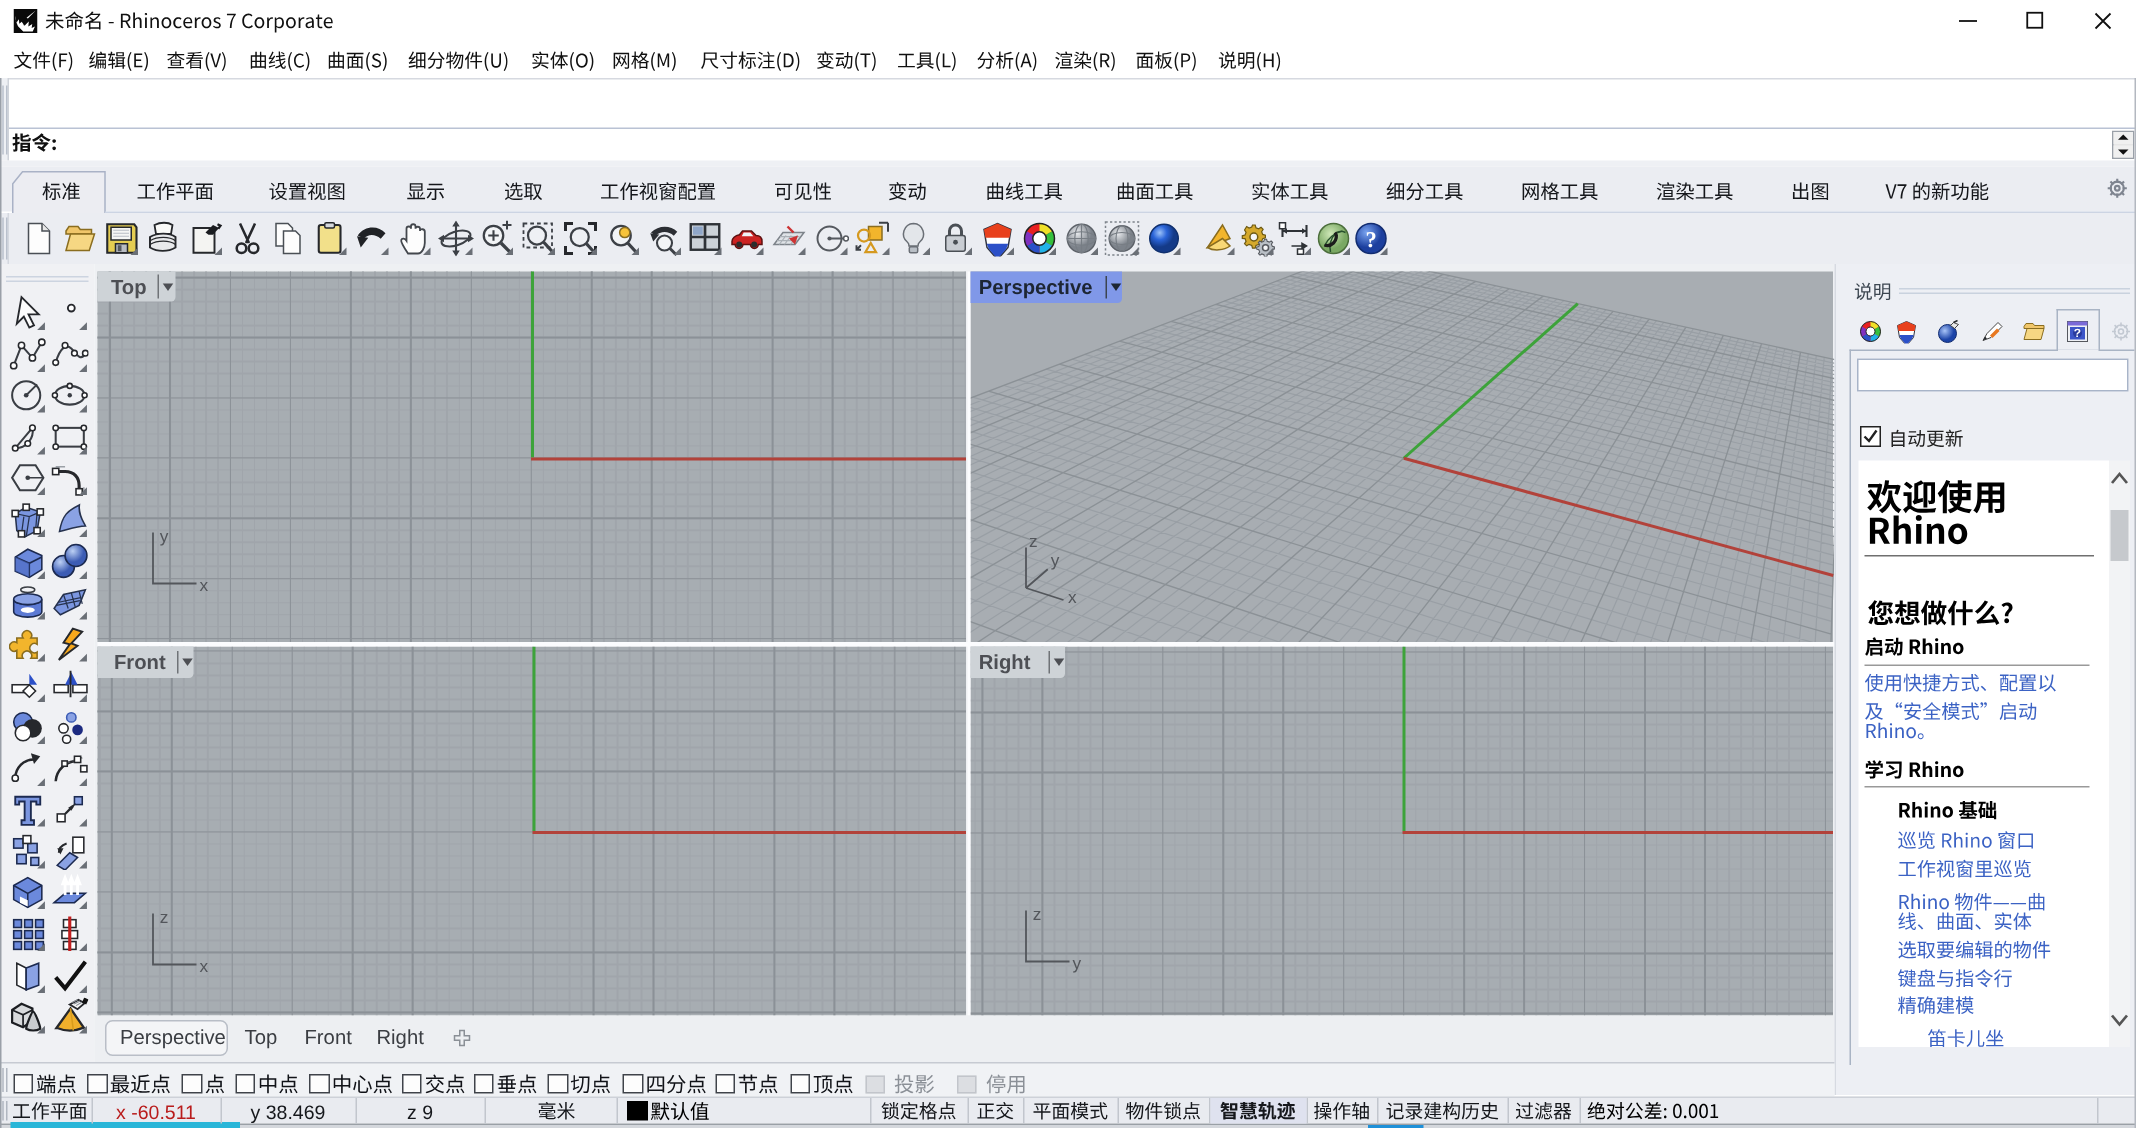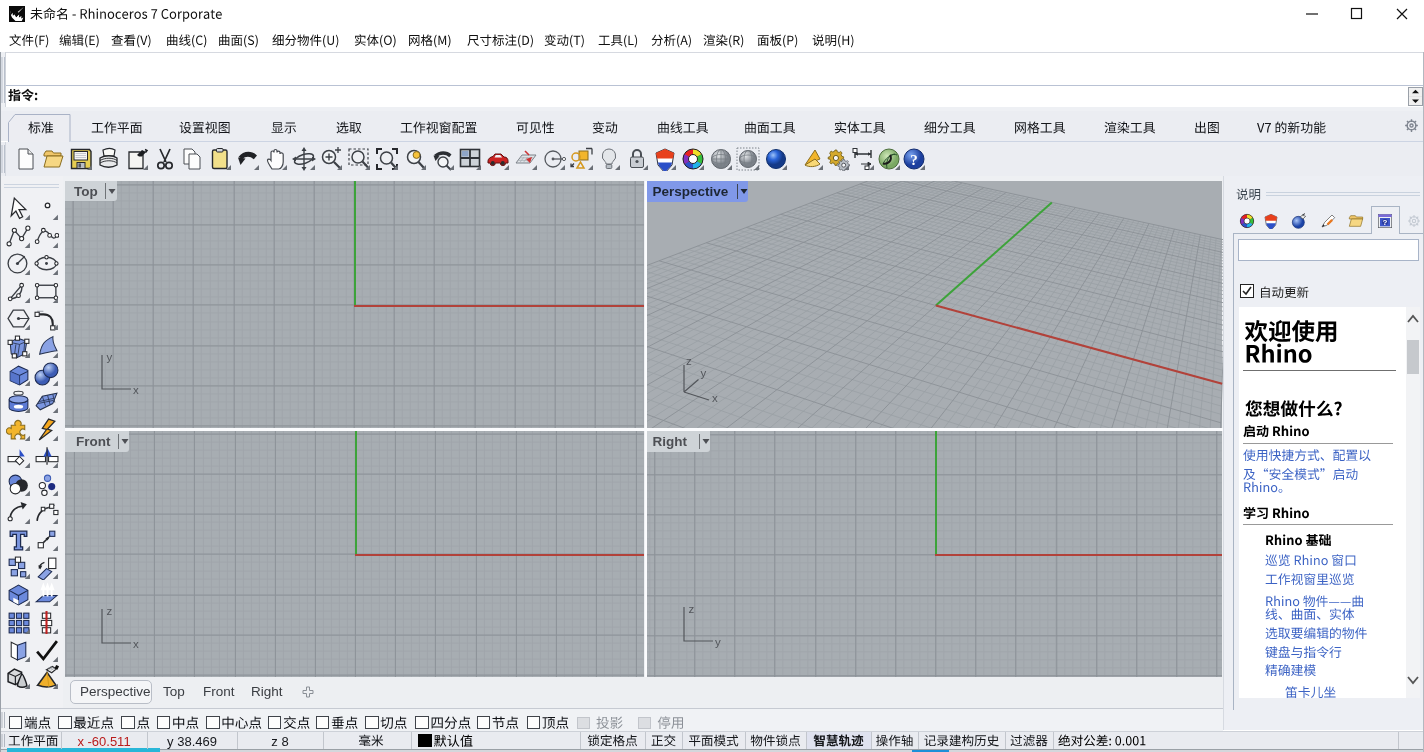--- a/index.html
+++ b/index.html
@@ -184,21 +184,21 @@
 <div class="abs" style="left:638.3px;top:716.5px;width:12.5px;height:12.5px;background:#dcdee2;border:1px solid #c2c5cb"></div>
 <svg class="abs" style="left:0;top:0" width="8" height="752">
     <path d="M2 57v46M4.5 57v46" stroke="#b9c0cc" stroke-width="1"></path>
     <path d="M2 145v28M4.5 145v28" stroke="#b9c0cc" stroke-width="1"></path>
     <path d="M2 712v16M4.5 712v16" stroke="#b0b6c0" stroke-width="1"></path>
     <path d="M2 734v13M4.5 734v13" stroke="#b0b6c0" stroke-width="1"></path>
   </svg>
 <div class="abs" style="left:418px;top:733.5px;width:13.5px;height:13.5px;background:#000"></div>
 <div class="abs" style="left:61px;top:734px;width:86px;text-align:center;font-size:13px;color:#b91c1c">x -60.511</div>
 <div class="abs" style="left:147px;top:734px;width:90px;text-align:center;font-size:13px;color:#16181c">y 38.469</div>
-<div class="abs" style="left:237px;top:734px;width:86px;text-align:center;font-size:13px;color:#16181c">z 8</div>
+<div class="abs" style="left:237px;top:734px;width:86px;text-align:center;font-size:13px;color:#16181c">z 9</div>
 <svg class="abs" style="left:13.5px;top:147px" width="24" height="24" viewBox="0 0 24 24">
     <path d="M5 2h9l5 5v15H5z" fill="#fdfdfd" stroke="#4a4f55"></path>
     <path d="M14 2v5h5" fill="#e8e8e8" stroke="#4a4f55"></path>
   </svg>
 <svg class="abs" style="left:41.3px;top:147px" width="24" height="24" viewBox="0 0 24 24">
     <path d="M3 7l2-3h6l1.5 2H20v3H3z" fill="#f0c66a" stroke="#8a6d1f"></path>
     <path d="M3 20L6 9h16l-3.5 11z" fill="#f6d783" stroke="#8a6d1f"></path>
   </svg>
 <svg class="abs" style="left:69.1px;top:147px" width="24" height="24" viewBox="0 0 24 24">
     <path d="M2.5 2.5h18l1.5 2v17H2.5z" fill="#e5cd52" stroke="#26282c" stroke-width="1.4"></path>

